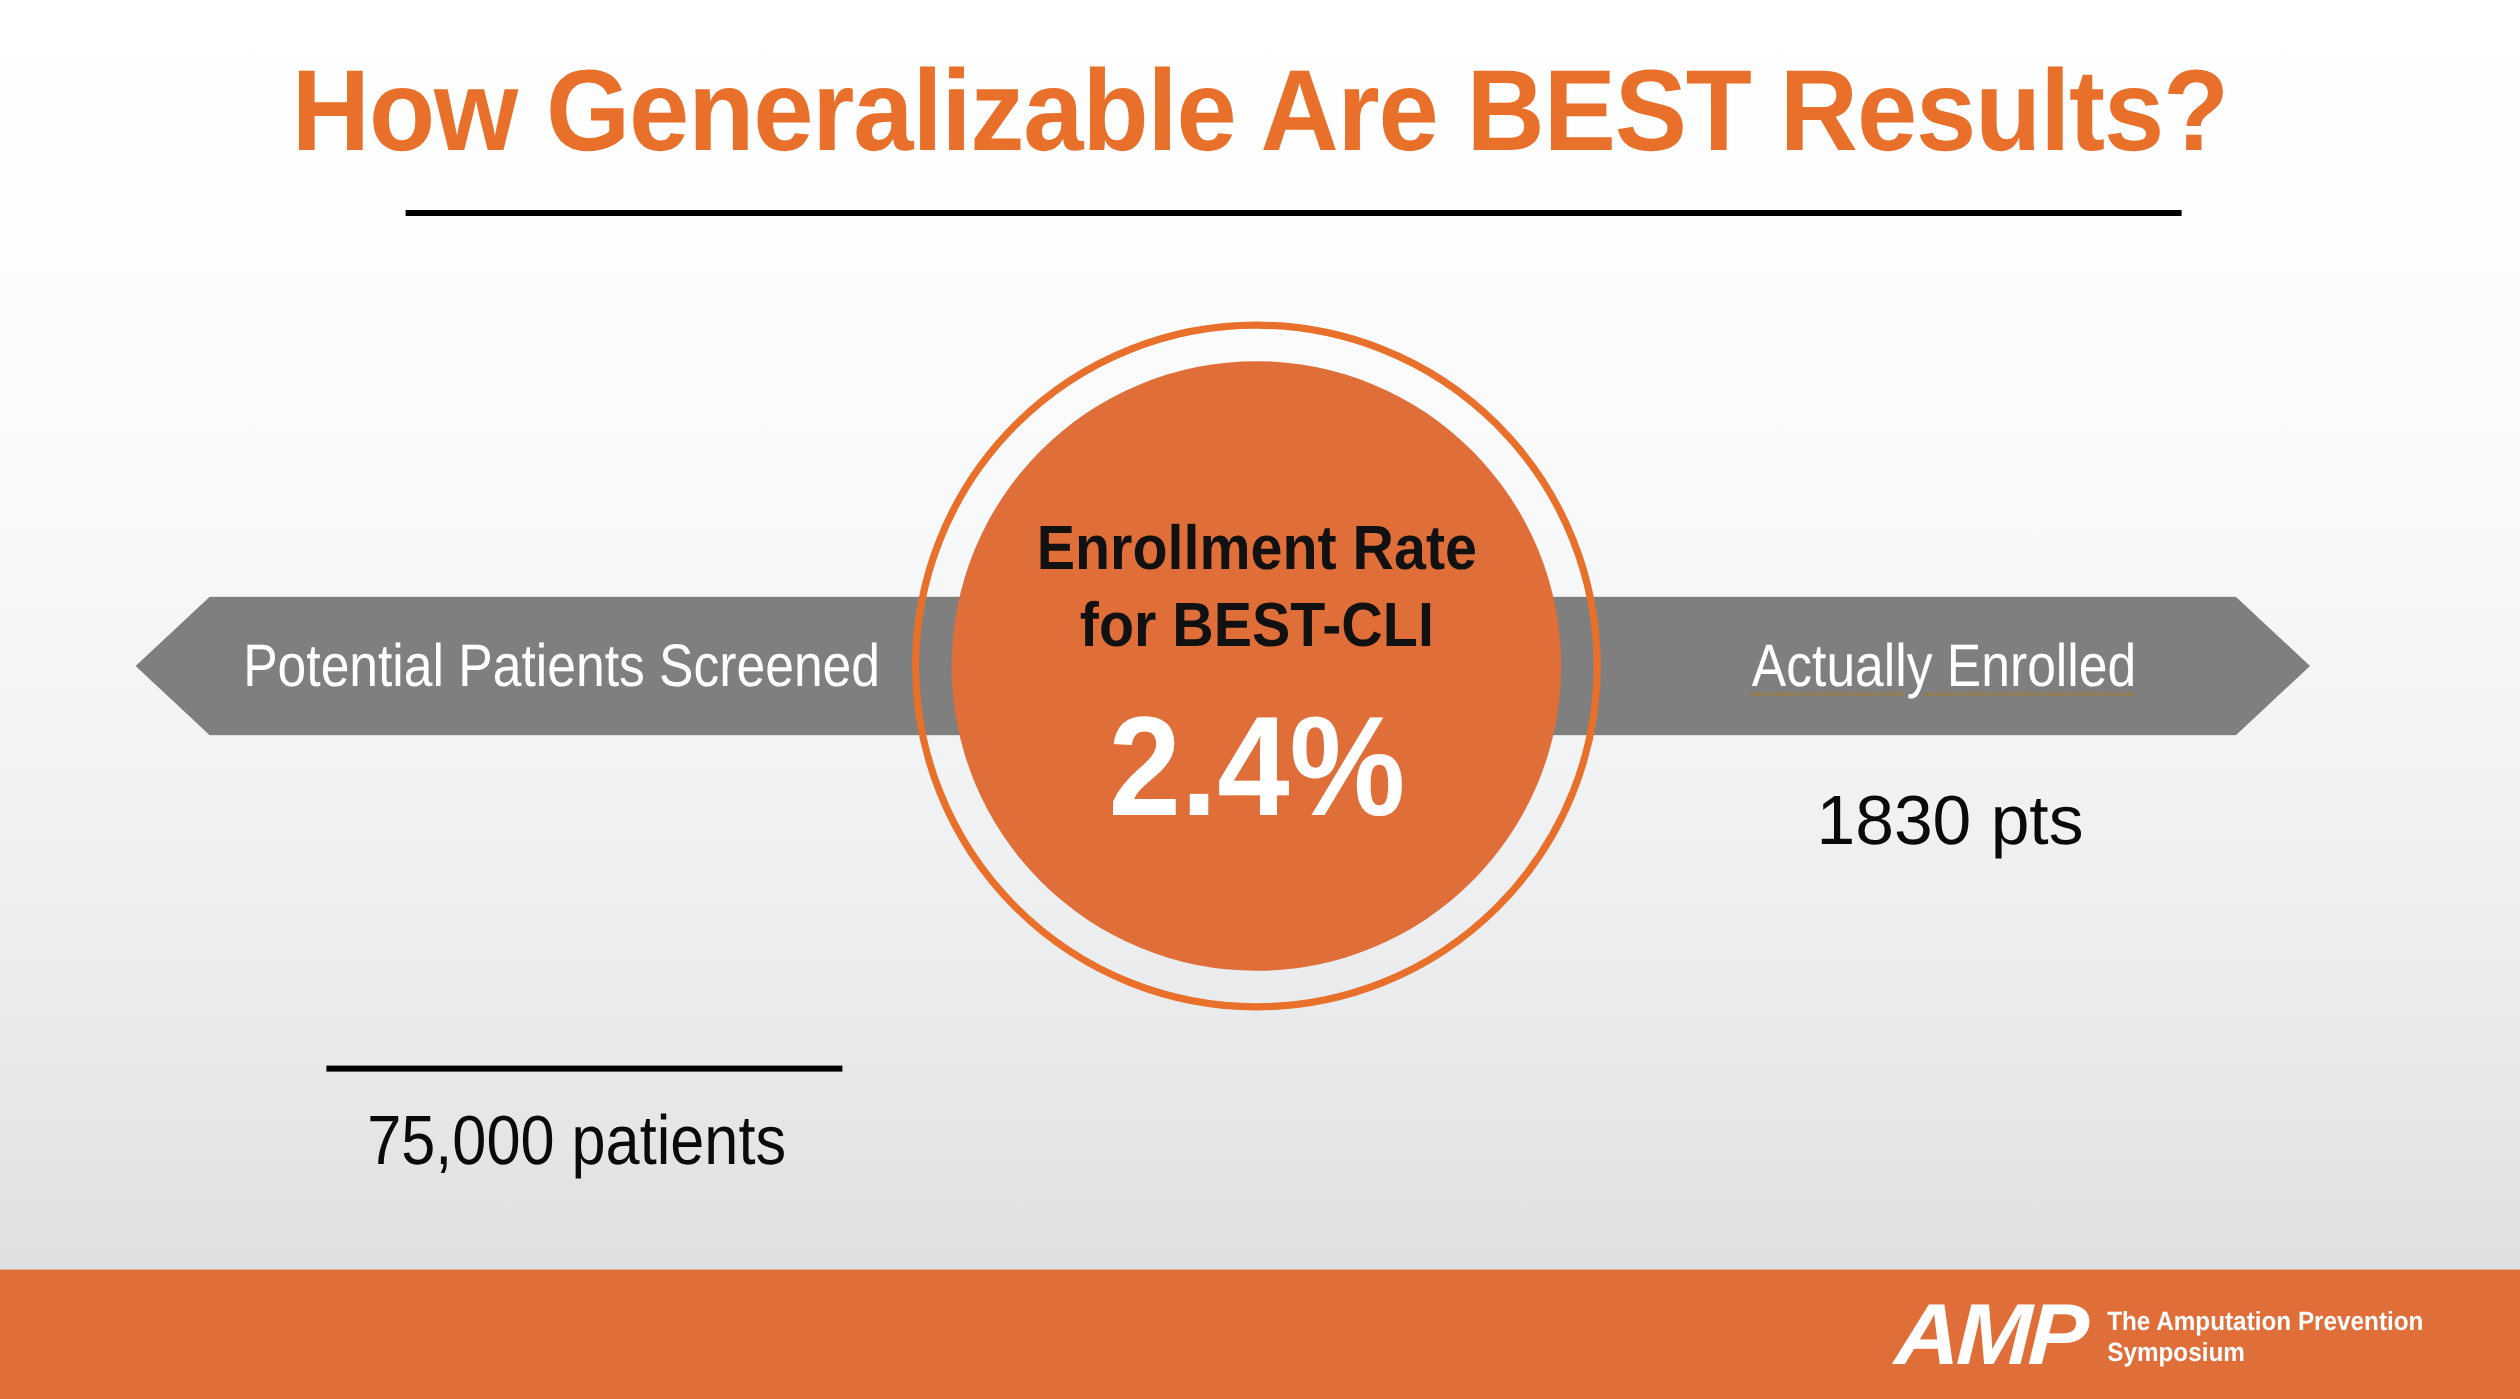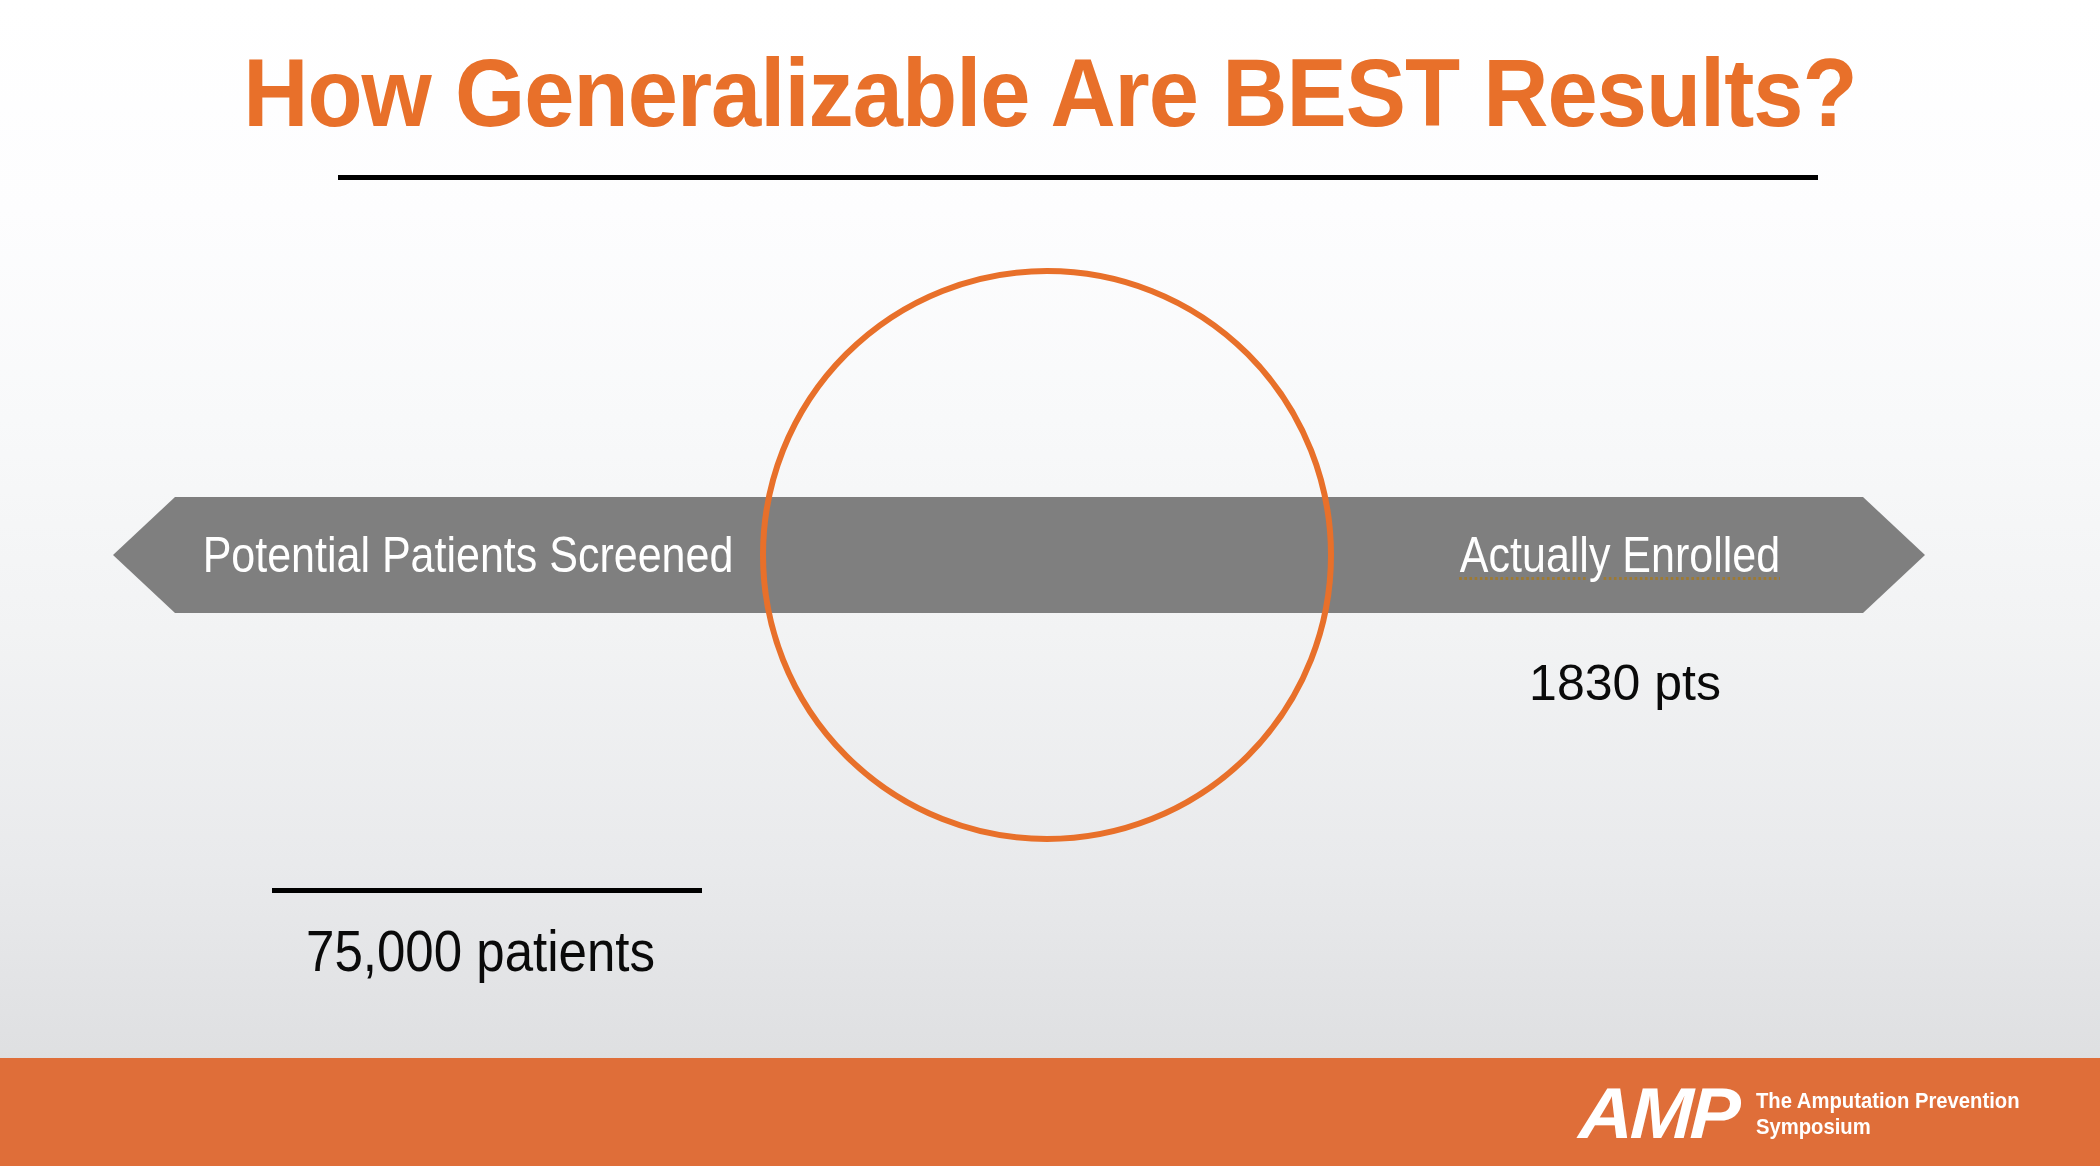--- a/index.html
+++ b/index.html
@@ -192,21 +192,21 @@
   }
 
   
   .enrolled-value {
     position: absolute;
     left: 1405px;
     top: 645px;
     width: 440px;
     text-align: center;
     font-family: "Liberation Sans", sans-serif;
-    font-size: 50px;
+    font-size: 58px;
     line-height: 77px;
     color: #0a0a0a;
     white-space: nowrap;
   }
 
   
   .footer {
     position: absolute;
     left: 0;
     top: 1058px;
@@ -255,20 +255,27 @@
   <div class="title-rule"></div>
 
   <div class="arrow-band"></div>
   <div class="arrow-label left">Potential Patients Screened</div>
   <div class="arrow-label right">
     <span class="squiggle-dotted">Actually Enrolled</span>
   </div>
 
   <div class="circle-ring"></div>
   <div class="circle-gapwhite"></div>
+  <div class="circle-main">
+    <div class="circle-heading">
+      <div>Enrollment Rate</div>
+      <div>for BEST-CLI</div>
+    </div>
+    <div class="circle-value">2.4%</div>
+  </div>
 
   <div class="calc-rule"></div>
   <div class="calc-total">75,000 patients</div>
 
   <div class="enrolled-value">1830 pts</div>
 
   <div class="footer"></div>
   <div class="logo-wrap">
     <div class="logo-amp">AMP</div>
     <div class="logo-tag">The Amputation Prevention

